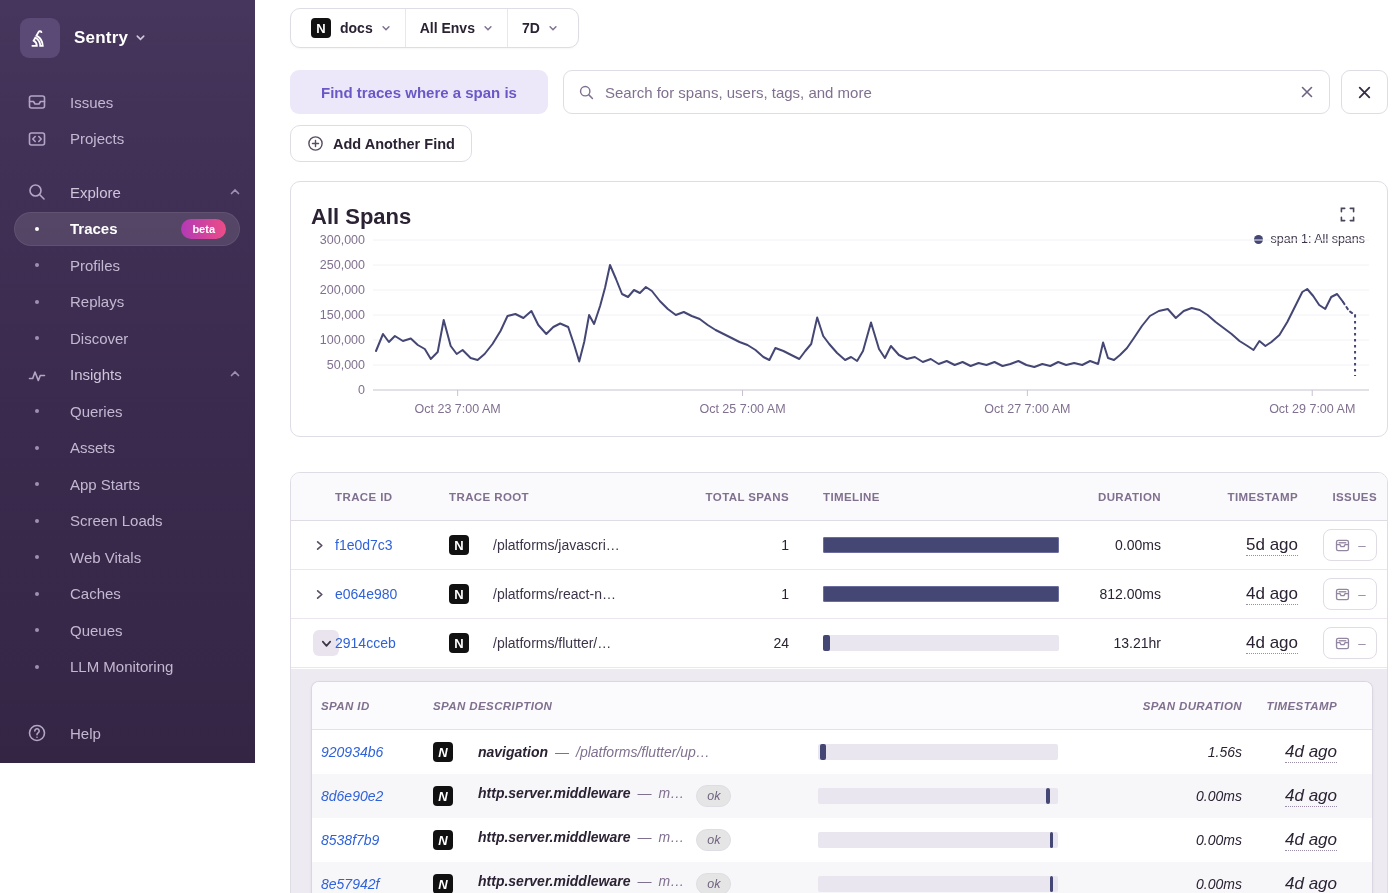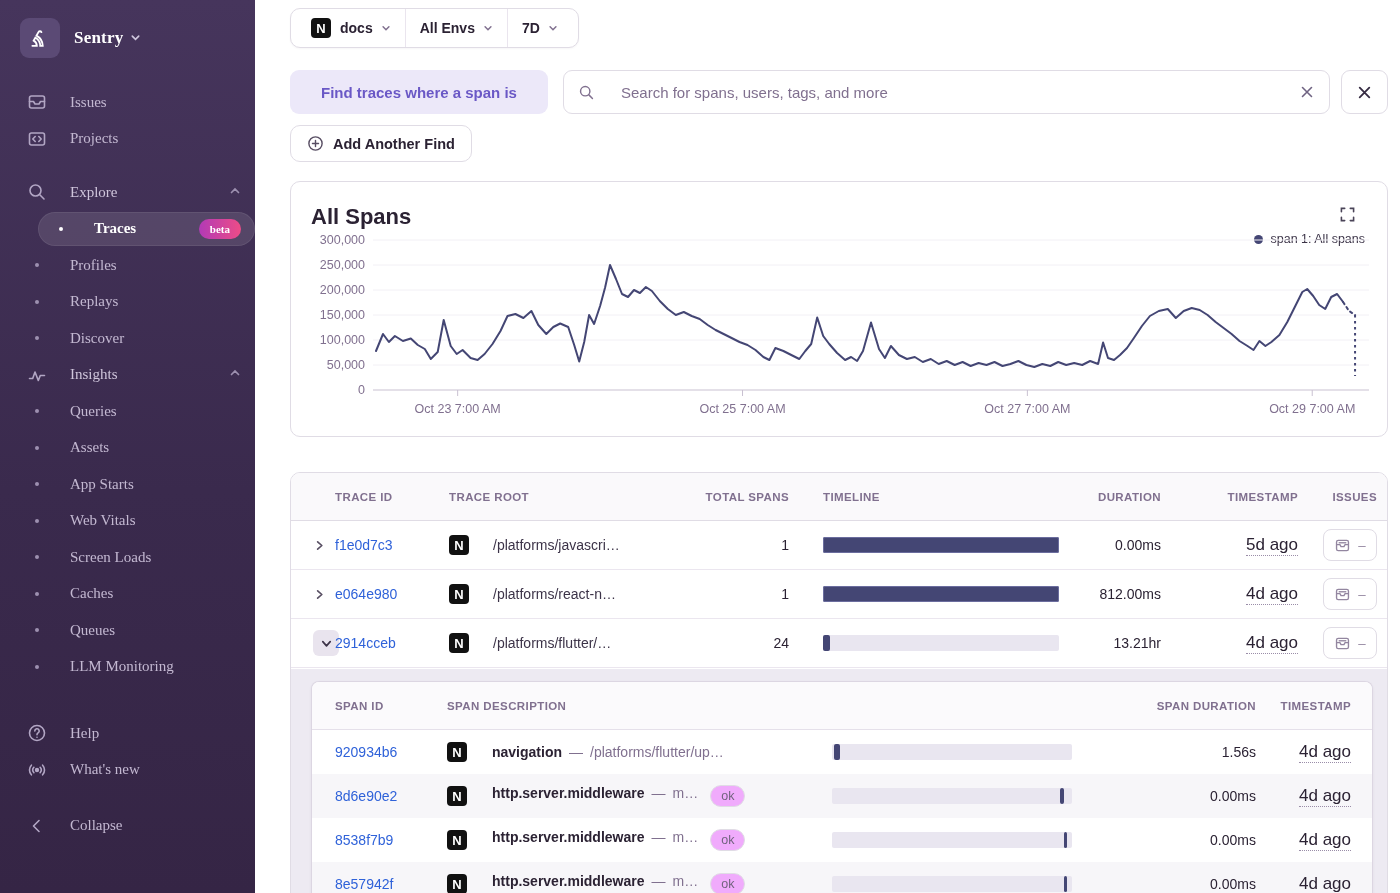--- a/index.html
+++ b/index.html
@@ -1,35 +1,35 @@
 <!DOCTYPE html>
 <html><head>
 <meta charset="utf-8">
 <style>
   * { margin:0; padding:0; box-sizing:border-box; }
   html,body { width:1400px; height:893px; overflow:hidden; background:#fff;
     font-family:"Liberation Sans", sans-serif; color:#2b2233; }
 
   
-  .sidebar { position:absolute; left:0; top:0; width:255px; height:893px;
-    background:linear-gradient(180deg,#46355c 0%,#3a2a4d 55%,#352545 100%); overflow:hidden;font-family:Liberation Serif, serif; }
+  .sidebar { position:absolute; left:0; top:0; width:255px; height:763px;
+    background:linear-gradient(180deg,#46355c 0%,#3a2a4d 55%,#352545 100%); overflow:hidden; }
   .brand { display:flex; align-items:center; padding:12px 0 0 20px; height:64px; }
   .brand-tile { width:40px; height:40px; border-radius:9px; background:#5b4a75;
     display:flex; align-items:center; justify-content:center; }
   .brand-name { color:#fff; font-weight:700; font-size:17px; margin-left:14px; letter-spacing:.2px; }
   .brand-chev { margin-left:7px; color:#cfc6dd; }
   .nav { padding-top:20px; }
   .nav-item { height:36.5px; display:flex; align-items:center; padding:0 14px 0 0; color:#c3b8d1;
     font-size:15px; cursor:pointer; }
   .nav-item .ic { width:20px; height:20px; margin:0 23px 0 27px; color:#b2a6c4; flex:none; }
   .nav-item .bullet { width:4px; height:4px; border-radius:50%; background:#9d90b0; margin:0 31px 0 35px; flex:none; }
   .nav-item .chev-up { margin-left:auto; color:#9d90b0; }
   .nav-item.section { color:#cfc5db; }
   .nav-item.sub { color:#c3b8d1; }
-  .nav-item.active-wrap { padding:0;margin-left:24px; }
+  .nav-item.active-wrap { padding:0; }
   .active-pill { margin-left:14px; width:226px; height:34px; border-radius:17px;
     background:rgba(255,255,255,.11); box-shadow:inset 0 0 0 1px rgba(255,255,255,.07);
     display:flex; align-items:center; }
   .active-pill .bullet { background:#fff; margin:0 31px 0 21px; }
   .active-pill .lbl { color:#fff; font-weight:700; font-size:15px; }
   .beta { margin-left:auto; margin-right:14px; height:20px; padding:0 11px; border-radius:10px;
     background:linear-gradient(90deg,#b23ab6,#ed4c87); color:#fff; font-size:11px; font-weight:700;
     display:flex; align-items:center; }
   .spacer17 { height:17px; } .spacer30 { height:30px; } .spacer19 { height:19.5px; }
 
@@ -43,21 +43,21 @@
   .nbox { width:20px; height:20px; border-radius:4px; background:#111; color:#fff; font-weight:700;
     font-size:13px; display:flex; align-items:center; justify-content:center; margin-right:9px; flex:none; }
   .chev { color:#80708f; margin-left:8px; }
 
   .find-pill { position:absolute; left:35px; top:70px; width:258px; height:44px; border-radius:9px;
     background:#ece8f9; color:#6a58c6; font-weight:700; font-size:15px;
     display:flex; align-items:center; justify-content:center; }
   .searchbox { position:absolute; left:308px; top:70px; width:767px; height:44px; border:1px solid #e0dce5;
     border-radius:9px; background:#fff; display:flex; align-items:center; padding:0 14px; }
   .searchbox input { flex:1; border:none; outline:none; font-size:15px; color:#a16207;
-    font-family:"Liberation Sans",sans-serif; margin-left:26px; background:transparent; }
+    font-family:"Liberation Sans",sans-serif; margin-left:10px; background:transparent; }
   .searchbox input::placeholder { color:#80708f; }
   .icon-btn { background:none; border:none; cursor:pointer; color:#6f6382; display:flex; align-items:center; }
   .x-standalone { position:absolute; left:1086px; top:70px; width:47px; height:44px; border:1px solid #e0dce5;
     border-radius:9px; background:#fff; display:flex; align-items:center; justify-content:center; cursor:pointer; }
   .add-span { position:absolute; left:35px; top:125px; height:37px; padding:0 16px; cursor:pointer;
     font-size:14.5px; }
   .add-span .plus { margin-right:9px; color:#584e63; display:flex; }
 
   
   .chart-card { position:absolute; left:35px; top:181px; width:1098px; height:256px;
@@ -88,29 +88,29 @@
   .issue-btn { width:54px; height:32px; border:1px solid #e0dce5; border-radius:8px; background:#fff;
     display:flex; align-items:center; justify-content:center; gap:7px; color:#9386a0; cursor:pointer;
     justify-self:end; margin-right:12px; }
 
   
   .expanded { position:absolute; left:0; top:196px; width:100%; height:238px; background:#edeaf2;
     padding:12px 16px 0 20px; }
   .span-card { width:1062px; background:#fff; border:1px solid #dcd6e2; border-bottom:none;
     border-radius:8px 8px 0 0; overflow:hidden; box-shadow:0 1px 3px rgba(43,34,51,.06); }
   .srow { display:grid; grid-template-columns:112px 45px 340px 240px 184px 95px; align-items:center;
-    padding-left:23px; height:44px; background:#fff; }
+    padding-left:9px; height:44px; background:#fff;font-style:italic; }
   .srow.alt { background:#f7f6f9; }
   .shead { height:48px; background:#fbfafc; border-bottom:1px solid #e5e0ea; }
   .desc { display:flex; align-items:flex-start; font-size:14px; white-space:nowrap; overflow:hidden; }
   .desc .op { font-weight:700; color:#2b2233; }
   .desc .sep { color:#80708f; margin:0 7px; }
   .desc .path { color:#80708f; }
   .ok-pill { margin-left:12px; height:22px; padding:0 10px; border-radius:11px; border:1px solid #e0dce5;
-    background:#f0abfc; color:#71637e; font-size:12.5px; display:flex; align-items:center; flex:none; }
+    background:#e5e5e5; color:#71637e; font-size:12.5px; display:flex; align-items:center; flex:none; }
   svg.ic20 { width:20px; height:20px; display:block; }
 </style>
 </head>
 <body>
 
 <div class="sidebar">
   <div class="brand">
     <div class="brand-tile">
       <svg width="24" height="24" viewBox="0 0 22 22" fill="none" stroke="#fff" stroke-width="1.7" stroke-linecap="round">
         <path d="M12.3 5.6a1.55 1.55 0 0 0-2.7 0L7.8 8.8a11 11 0 0 1 5.7 9.4h-2.3A8.7 8.7 0 0 0 6.7 10.7l-1.5 2.7a5.7 5.7 0 0 1 2.9 4.8H4.0"></path>
@@ -200,26 +200,26 @@
       <span>Assets</span>
 
     </div>
     <div class="nav-item sub ">
       <span class="bullet"></span>
       <span>App Starts</span>
 
     </div>
     <div class="nav-item sub ">
       <span class="bullet"></span>
+      <span>Screen Loads</span>
+
+    </div>
+    <div class="nav-item sub ">
+      <span class="bullet"></span>
       <span>Web Vitals</span>
-
-    </div>
-    <div class="nav-item sub ">
-      <span class="bullet"></span>
-      <span>Screen Loads</span>
 
     </div>
     <div class="nav-item sub ">
       <span class="bullet"></span>
       <span>Caches</span>
 
     </div>
     <div class="nav-item sub ">
       <span class="bullet"></span>
       <span>Queues</span>

